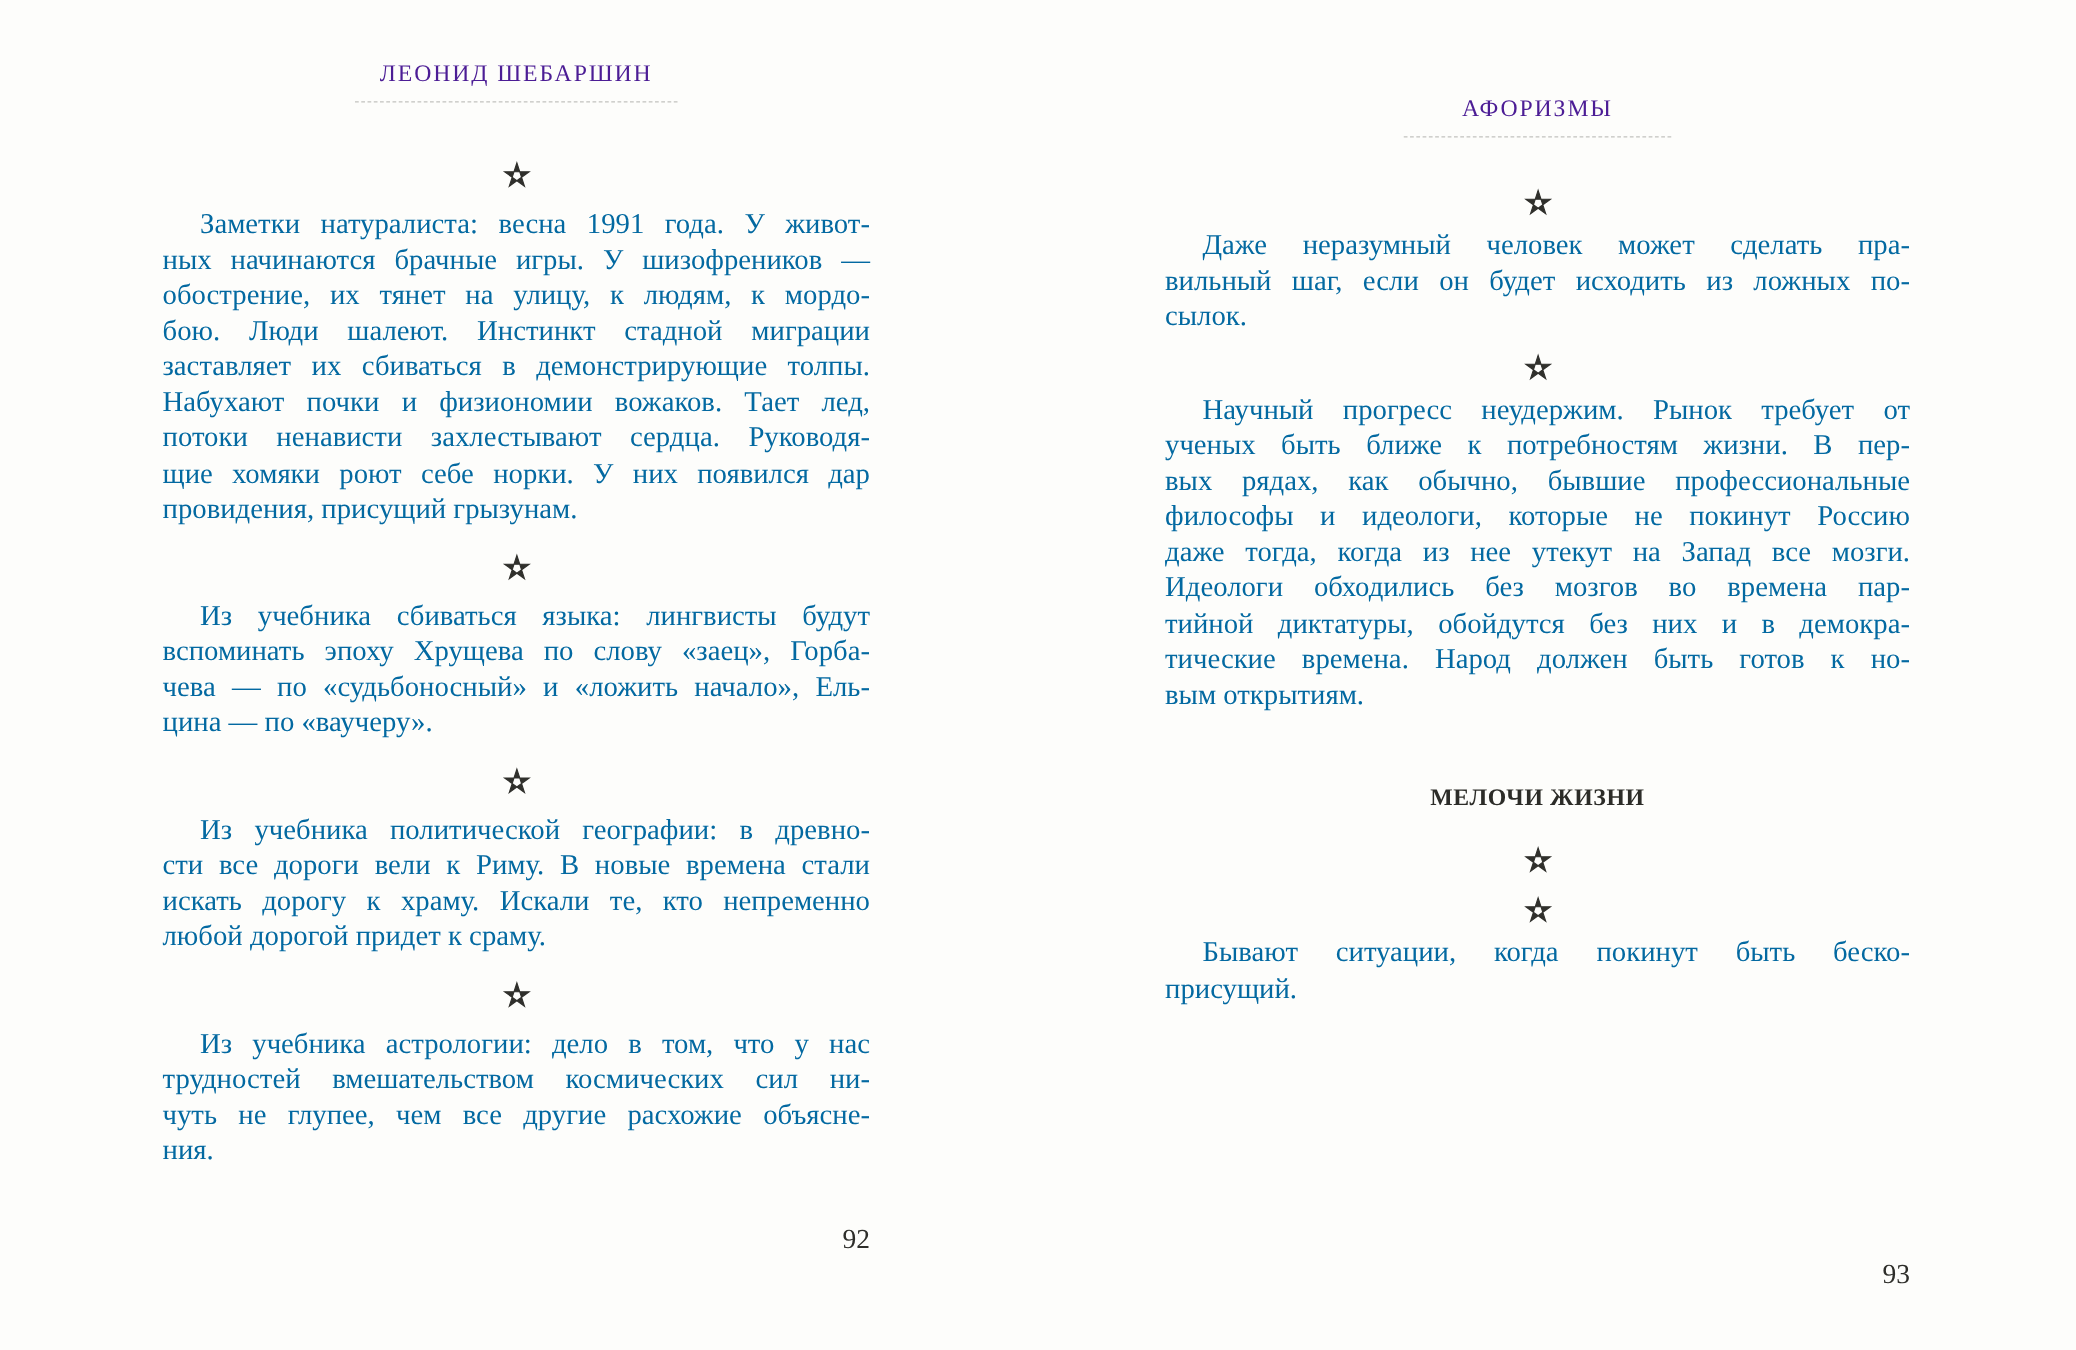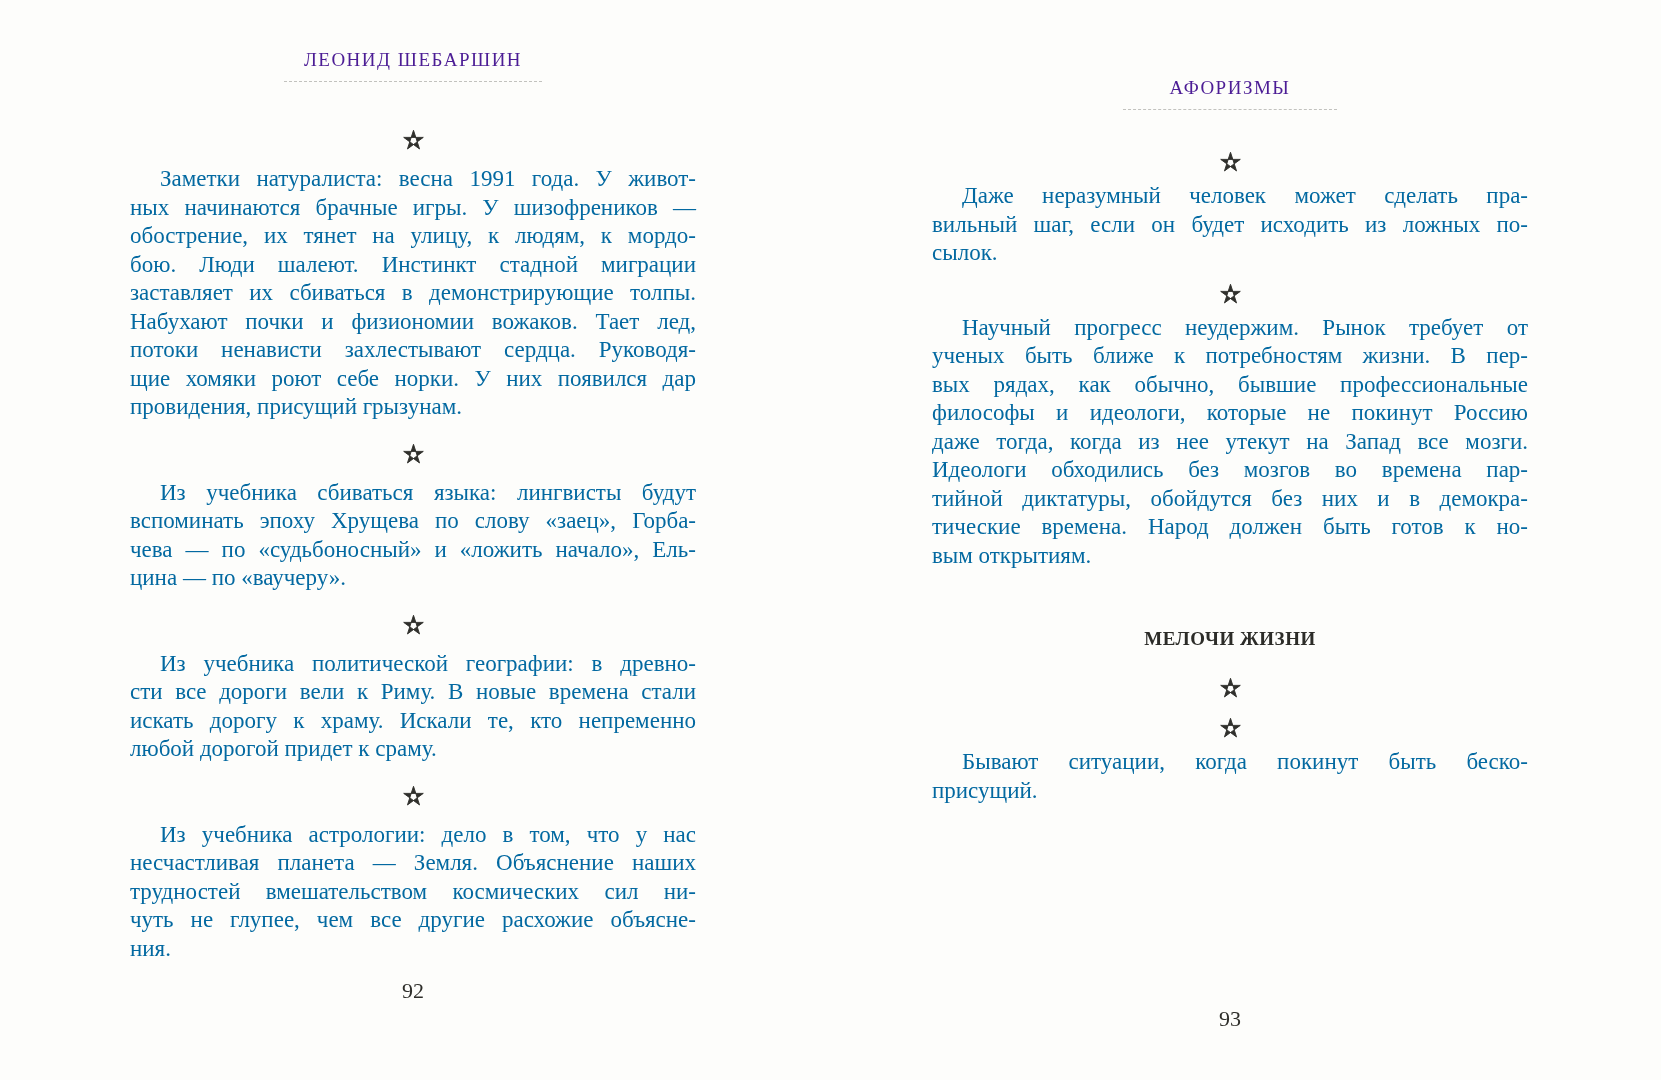--- a/index.html
+++ b/index.html
@@ -79,21 +79,21 @@
     line-height: 26px;
     letter-spacing: 0.5px;
     color: #2c2c28;
   }
 
   .page-number {
     position: absolute;
     bottom: 76px;
     left: 0;
     width: 100%;
-    text-align: center;
+    text-align: right;
     font-size: 22px;
     color: #2e2e2a;
   }
 </style>
 </head>
 <body>
 
 <div class="spread">
 
   <div class="page page-left">
@@ -132,21 +132,20 @@
           <div class="line first">Из учебника политической географии: в древно-</div>
           <div class="line">сти все дороги вели к Риму. В новые времена стали</div>
           <div class="line">искать дорогу к храму. Искали те, кто непременно</div>
           <div class="line last">любой дорогой придет к сраму.</div>
         </div>
         <div class="star-sep"><svg viewBox="0 0 24 24" width="25" height="25">
             <path d="M12 2.2 L17.8 20.1 L2.6 9 L21.4 9 L6.2 20.1 Z" fill="#30302c" fill-rule="evenodd" stroke="#30302c" stroke-width="0.9" stroke-linejoin="miter"></path>
           </svg></div>
         <div class="para">
           <div class="line first">Из учебника астрологии: дело в том, что у нас</div>
-          <div class="line">несчастливая планета — Земля. Объяснение наших</div>
           <div class="line">трудностей вмешательством космических сил ни-</div>
           <div class="line">чуть не глупее, чем все другие расхожие объясне-</div>
           <div class="line last">ния.</div>
         </div>
       </div>
     <div class="page-number">92</div>
   </div>
 
   <div class="page page-right">
     <div class="page-header">

